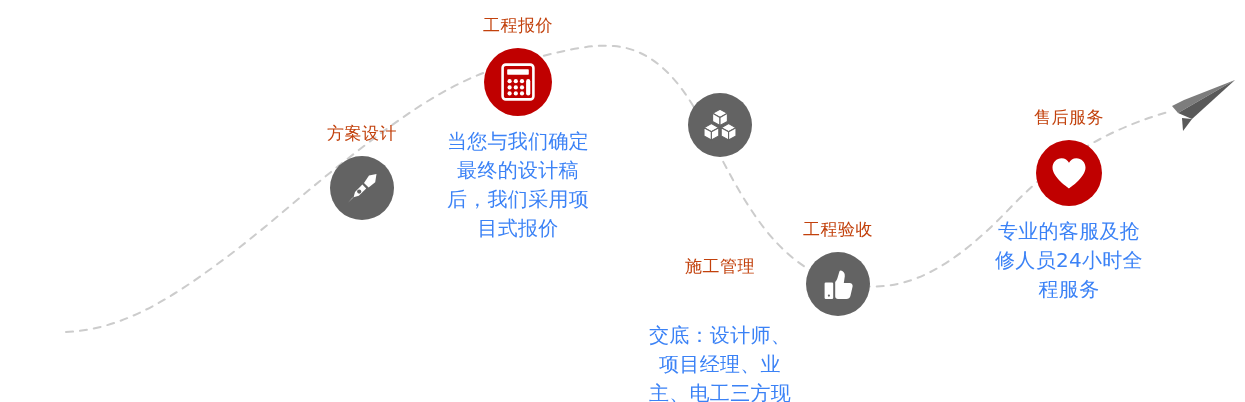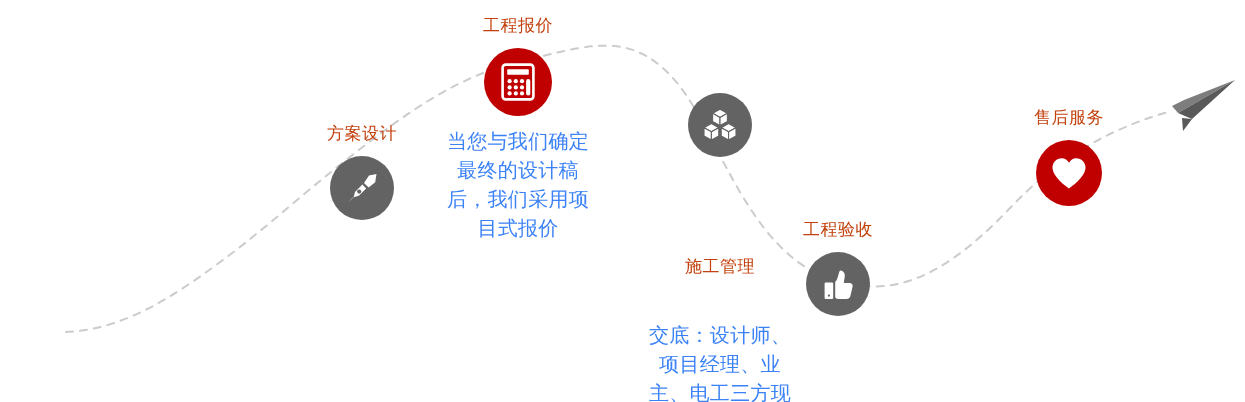--- a/index.html
+++ b/index.html
@@ -203,15 +203,16 @@
           <path fill="#ffffff" d="M19 33.5 C19 33.5 2.5 22.8 2.5 12.6
                    C2.5 7.2 6.6 3.2 11.6 3.2
                    C15.0 3.2 17.6 5.1 19 7.8
                    C20.4 5.1 23.0 3.2 26.4 3.2
                    C31.4 3.2 35.5 7.2 35.5 12.6
                    C35.5 22.8 19 33.5 19 33.5 Z"></path>
         </svg>
       </span>
     </div>
     <div class="gap-below-icon"></div>
+    <div class="step-desc">专业的客服及抢修人员24小时全程服务</div>
   </div>
 
 </div>
 
 </body></html>

